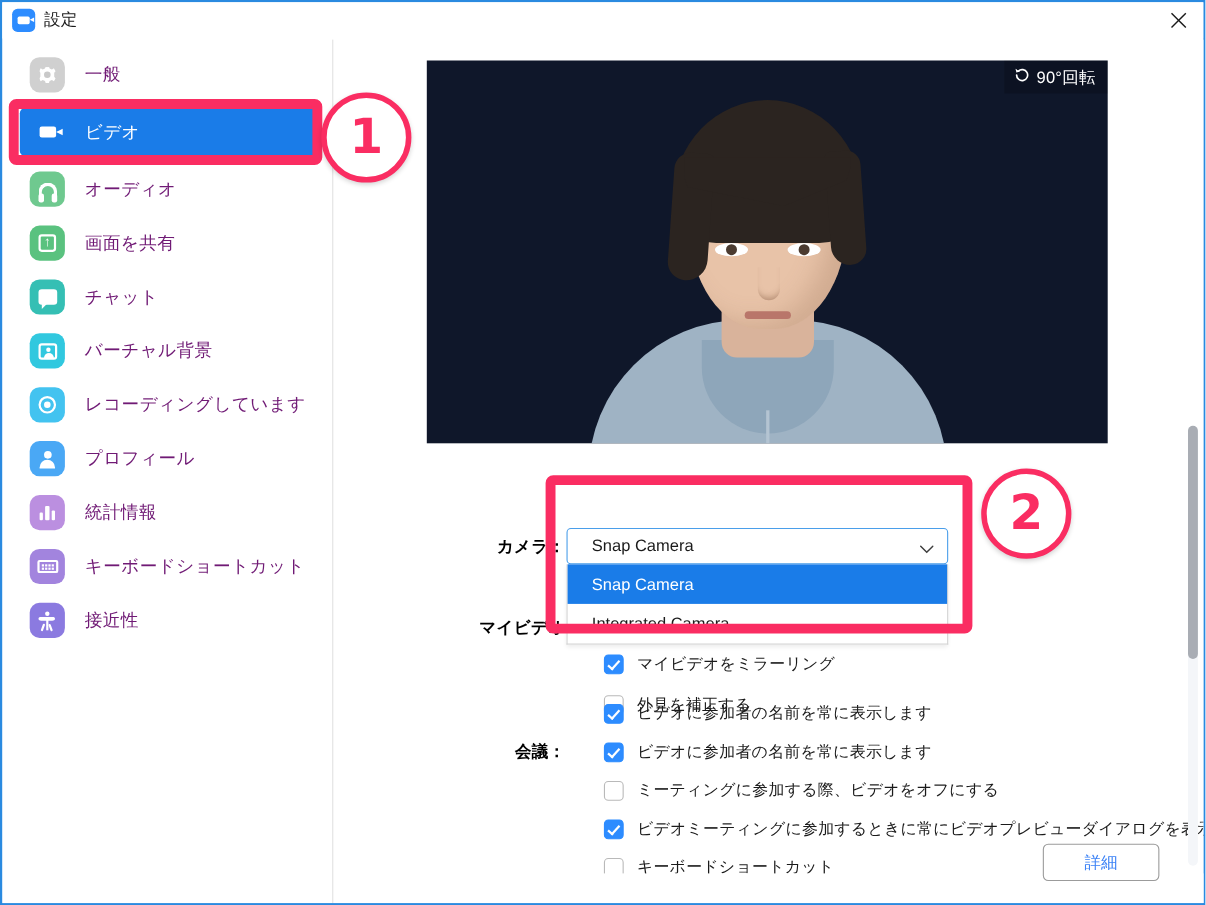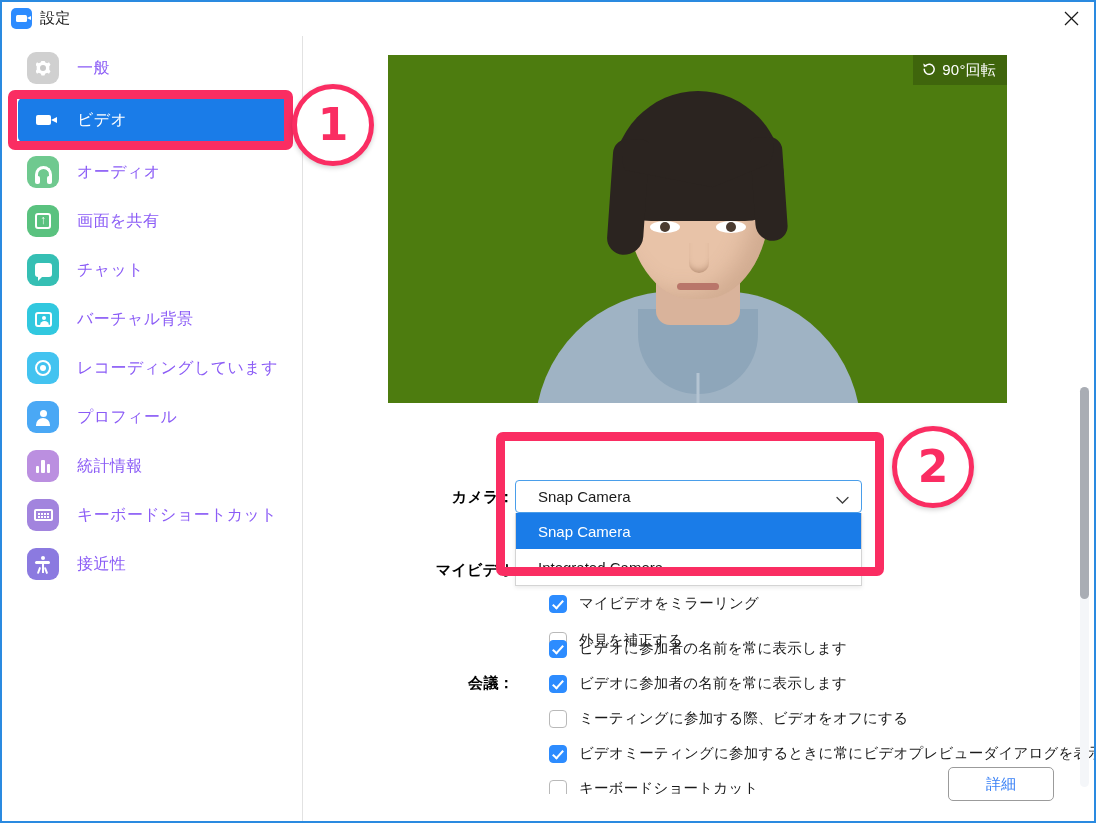--- a/index.html
+++ b/index.html
@@ -98,21 +98,21 @@
     min-width: 32px;
     border-radius: 9px;
     margin-left: 9px;
     display: flex;
     align-items: center;
     justify-content: center;
   }
   .side-item .lbl {
     margin-left: 18px;
     font-size: 16px;
-    color: #8b5cf6;
+    color: #701a75;
     letter-spacing: 0.4px;
     white-space: nowrap;
   }
   .side-item.active {
     background: #1a7ce8;
   }
   .side-item.active .lbl { color: #ffffff; }
   .side-item.active .ic { background: transparent !important; }
 
   
@@ -329,21 +329,21 @@
     background: #ffffff;
     overflow: hidden;
   }
 
   #video-preview {
     position: absolute;
     left: 84px;
     top: 19px;
     width: 619px;
     height: 348px;
-    background: #4d7c0f;
+    background: #0f172a;
     overflow: hidden;
   }
   
   .p-shoulders {
     position: absolute;
     left: 50%;
     bottom: -58px;
     transform: translateX(-50%);
     width: 326px; height: 170px;
     background: #9fb3c4;

